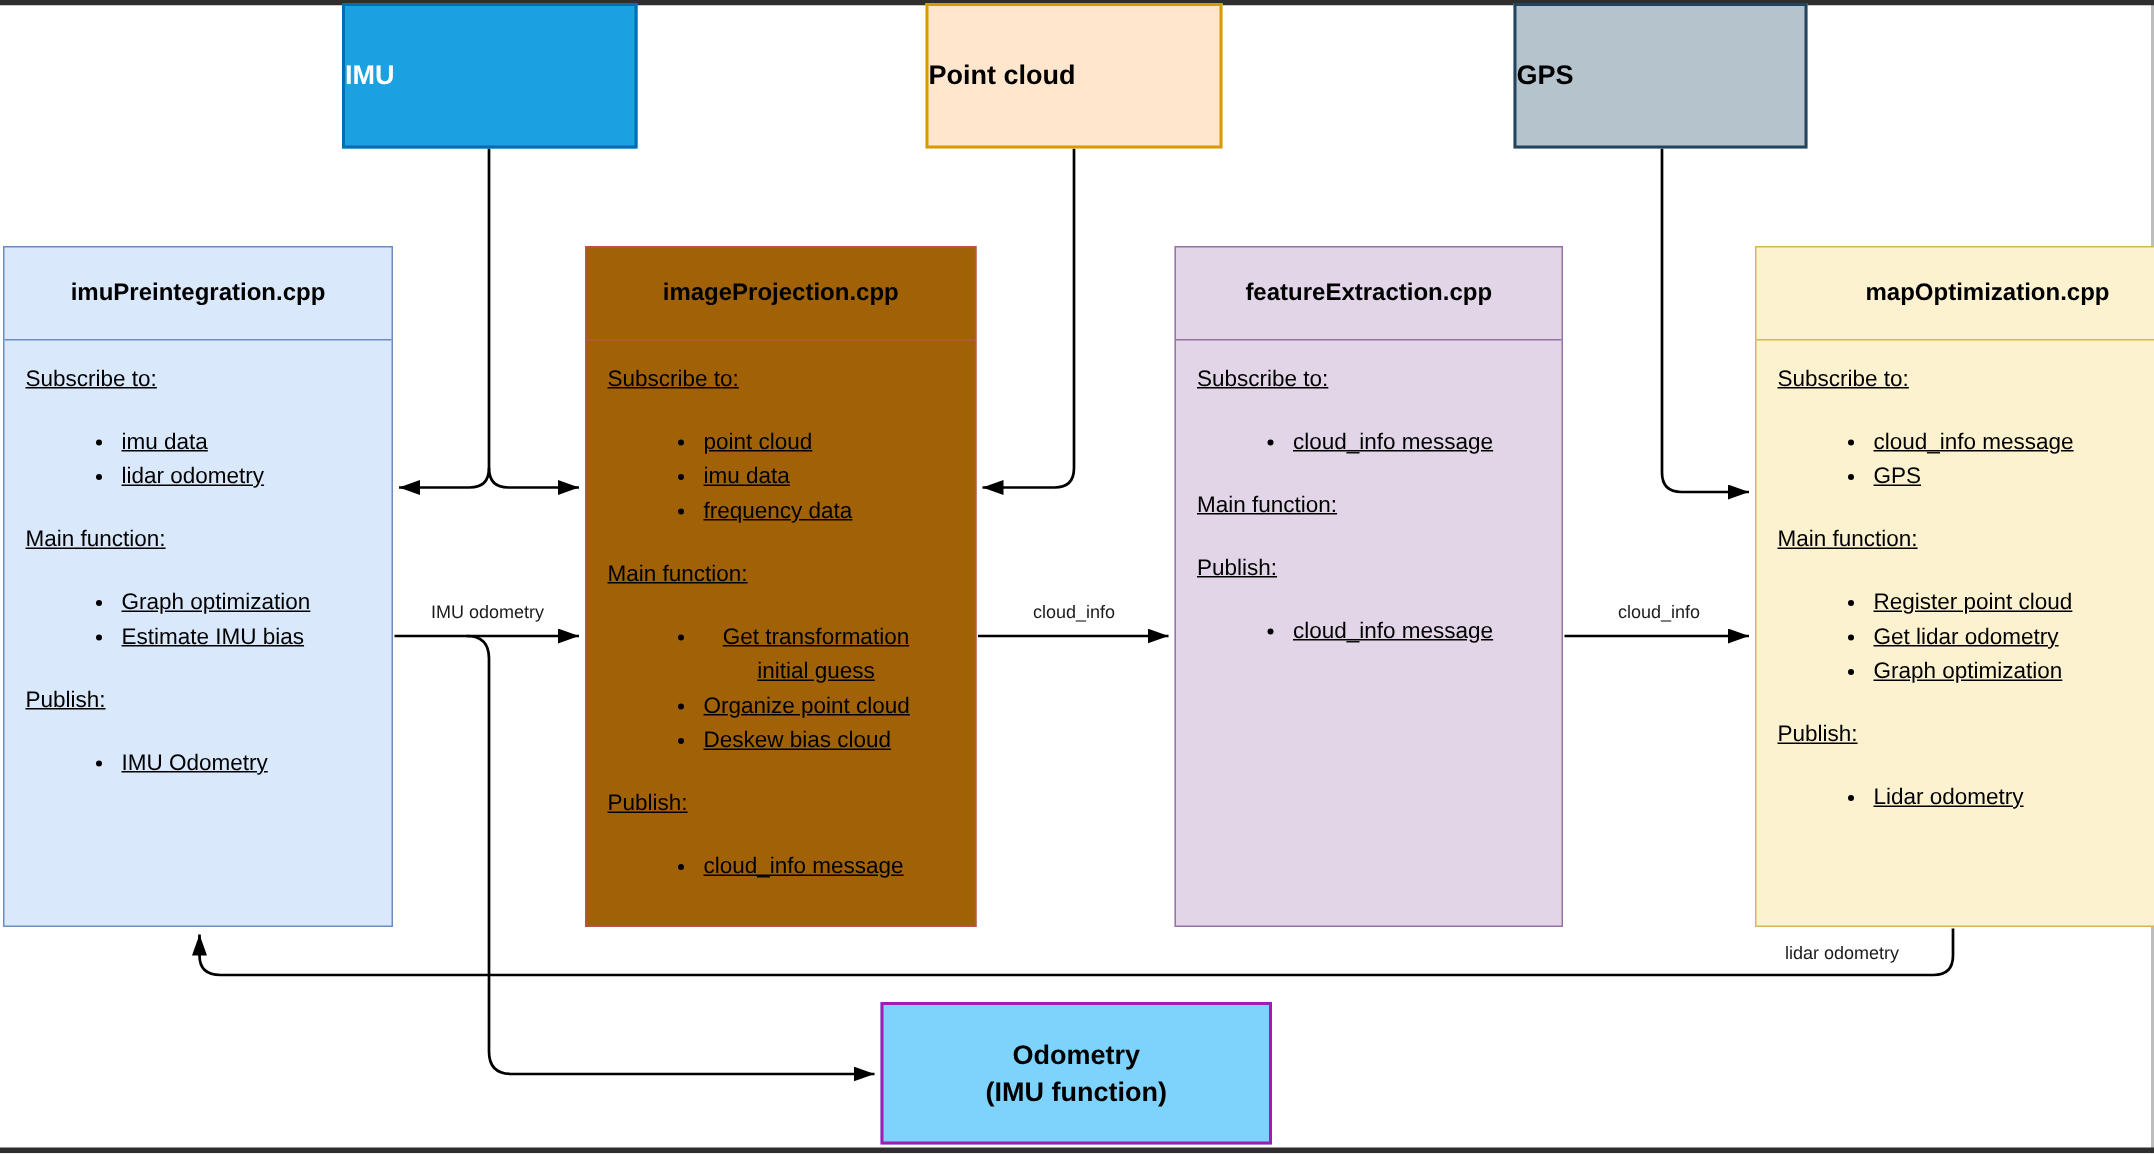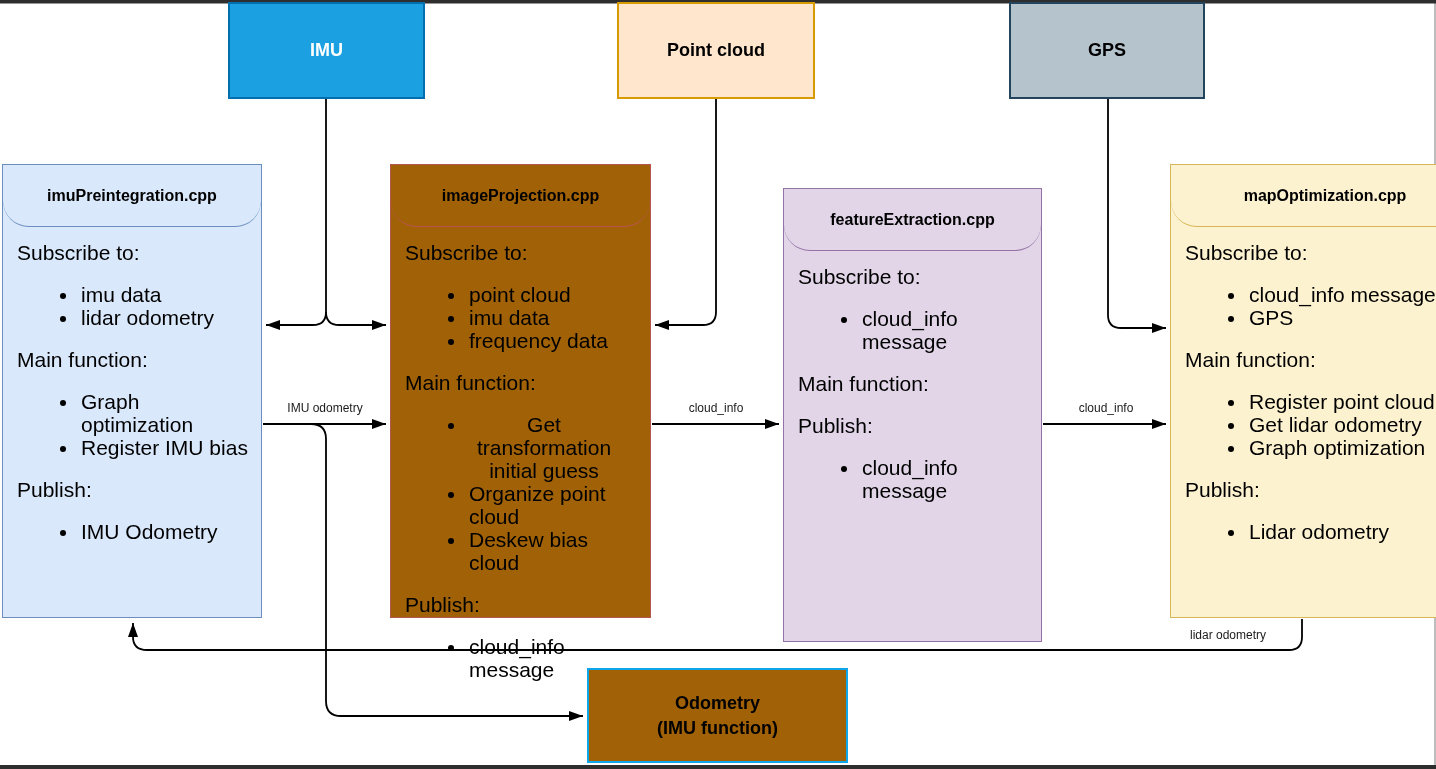--- a/index.html
+++ b/index.html
@@ -5,52 +5,52 @@
   html,body { margin:0; padding:0; background:#ffffff; }
   .stage {
     position:relative; width:1436px; height:769px; overflow:hidden;
     font-family:"Liberation Sans", sans-serif; background:#ffffff;
   }
   .stage > svg { position:absolute; left:0; top:0; z-index:1; }
 
   
   .input-node {
     position:absolute; top:2px; height:97px; box-sizing:border-box;
-    display:flex; align-items:center; justify-content:center;
+    display:flex; align-items:center; 
     font-weight:bold; font-size:18px; z-index:2;
   }
   .input-imu   { left:228px; width:197px; background:#1ba1e2; border:2px solid #006eaf; color:#ffffff; }
   .input-cloud { left:617px; width:198px; background:#ffe6cc; border:2px solid #d79b00; color:#000000; }
   .input-gps   { left:1009px; width:196px; background:#b5c3cd; border:2px solid #23445d; color:#000000; }
 
   
   .module {
     position:absolute; top:164px; height:454px; box-sizing:border-box;
     border:1.5px solid; z-index:2; color:#000;
   }
   .mod0 { left:2px;    width:260px; background:#dae8fc; border-color:#6c8ebf; }
   .mod1 { left:390px;  width:261px; background:#a16207; border-color:#b85450; }
-  .mod2 { left:783px;  width:259px; background:#e1d5e7; border-color:#9673a6;margin-top:24px; }
+  .mod2 { left:783px;  width:259px; background:#e1d5e7; border-color:#9673a6; }
   .mod3 { left:1170px; width:310px; background:#fdf2cf; border-color:#d6b656; }
   .module-header {
     height:62px; box-sizing:border-box; border-bottom:1.5px solid;
     border-color:inherit; display:flex; align-items:center; justify-content:center;
-    font-weight:bold; font-size:16px;border-radius:26px;
-  }
-  .module-body { padding:14px 6px 0 14px; font-size:21px; line-height:23px; }
+    font-weight:bold; font-size:16px;
+  }
+  .module-body { padding:14px 6px 0 14px; font-size:15px; line-height:23px;text-decoration:underline; }
   .sec-heading { margin:0 0 19px 0; }
   .module-body ul { margin:0 0 19px 0; padding:0 6px 0 62px; list-style:disc outside; }
   .module-body li { padding-left:2px; }
   li.narrow-a { max-width:150px;text-align:center; }  
   li.narrow-b { max-width:128px; }  
 
   
   .output-node {
     position:absolute; left:587px; top:668px; width:261px; height:95px; box-sizing:border-box;
-    background:#a16207; border:2px solid #0ea5e9; z-index:2;
+    background:#7dd3fc; border:2px solid #a21caf; z-index:2;
     display:flex; flex-direction:column; align-items:center; justify-content:center;
     font-weight:bold; font-size:18px; line-height:25px; color:#000;
   }
 
   
   .edge-label {
     position:absolute; z-index:3; font-size:12px; color:#1a1a1a;
     width:180px; text-align:center;
   }
   .lbl-imu-odometry { left:235px;  top:401px; }
@@ -111,21 +111,21 @@
     <div class="module-header">imuPreintegration.cpp</div>
     <div class="module-body">
       <div class="sec-heading">Subscribe to:</div>
       <ul>
         <li>imu data</li>
         <li>lidar odometry</li>
       </ul>
       <div class="sec-heading">Main function:</div>
       <ul>
         <li>Graph optimization</li>
-        <li>Register IMU bias</li>
+        <li>Estimate IMU bias</li>
       </ul>
       <div class="sec-heading">Publish:</div>
       <ul>
         <li>IMU Odometry</li>
       </ul>
     </div>
   </div>
 
   <div class="module mod1">
     <div class="module-header">imageProjection.cpp</div>

